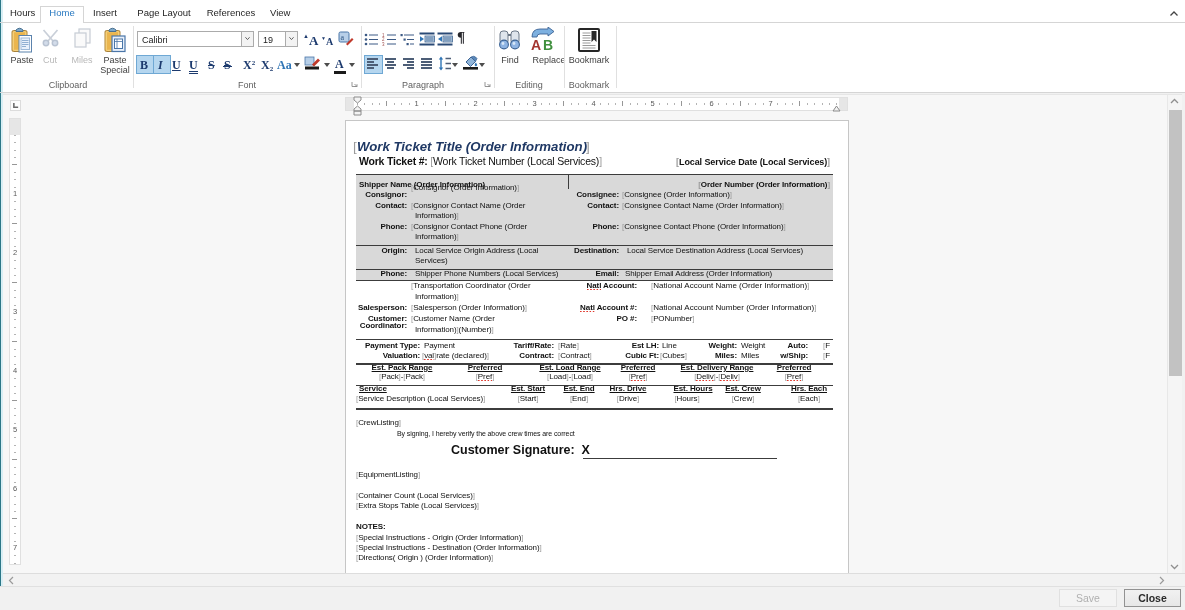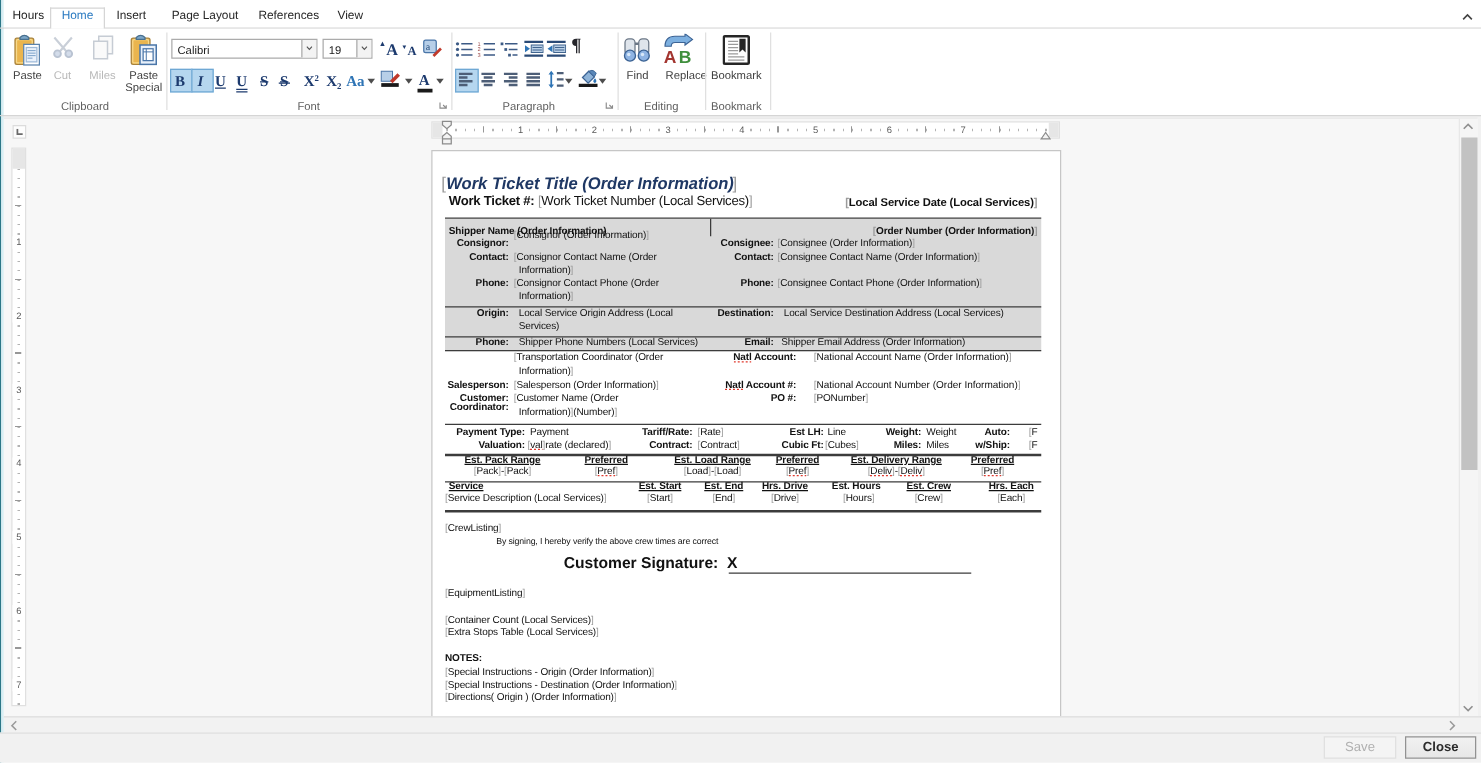--- a/index.html
+++ b/index.html
@@ -360,21 +360,21 @@
     <div class="t ctr" style="left:164px;width:120px;top:251.4px;"><span class="br">[</span>Load<span class="br">]</span>-<span class="br">[</span>Load<span class="br">]</span></div>
     <div class="t ctr" style="left:232px;width:120px;top:251.4px;"><span class="br">[</span><span class="sq">Pref</span><span class="br">]</span></div>
     <div class="t ctr" style="left:311px;width:120px;top:251.4px;"><span class="br">[</span><span class="sq">Deliv</span><span class="br">]</span>-<span class="br">[</span><span class="sq">Deliv</span><span class="br">]</span></div>
     <div class="t ctr" style="left:388px;width:120px;top:251.4px;"><span class="br">[</span><span class="sq">Pref</span><span class="br">]</span></div>
 
     <div class="hline" style="left:10px;top:264px;width:477px;height:1px;"></div>
     <div class="t b" style="left:13px;top:262.7px;text-decoration:underline;">Service</div>
     <div class="t b ctr" style="left:122px;width:120px;top:262.7px;text-decoration:underline;">Est. Start</div>
     <div class="t b ctr" style="left:173px;width:120px;top:262.7px;text-decoration:underline;">Est. End</div>
     <div class="t b ctr" style="left:222px;width:120px;top:262.7px;text-decoration:underline;">Hrs. Drive</div>
-    <div class="t b ctr" style="left:281px;width:116px;top:262.7px;">Est. Hours</div>
+    <div class="t b ctr" style="left:281px;width:132px;top:262.7px;text-decoration:underline;">Est. Hours</div>
     <div class="t b ctr" style="left:337px;width:120px;top:262.7px;text-decoration:underline;">Est. Crew</div>
     <div class="t b ctr" style="left:403px;width:120px;top:262.7px;text-decoration:underline;">Hrs. Each</div>
 
     <div class="t" style="left:10px;top:273.2px;"><span class="br">[</span>Service Description (Local Services)<span class="br">]</span></div>
     <div class="t ctr" style="left:122px;width:120px;top:273.2px;"><span class="br">[</span>Start<span class="br">]</span></div>
     <div class="t ctr" style="left:173px;width:120px;top:273.2px;"><span class="br">[</span>End<span class="br">]</span></div>
     <div class="t ctr" style="left:222px;width:120px;top:273.2px;"><span class="br">[</span>Drive<span class="br">]</span></div>
     <div class="t ctr" style="left:281px;width:120px;top:273.2px;"><span class="br">[</span>Hours<span class="br">]</span></div>
     <div class="t ctr" style="left:337px;width:120px;top:273.2px;"><span class="br">[</span>Crew<span class="br">]</span></div>
     <div class="t ctr" style="left:403px;width:120px;top:273.2px;"><span class="br">[</span>Each<span class="br">]</span></div>

